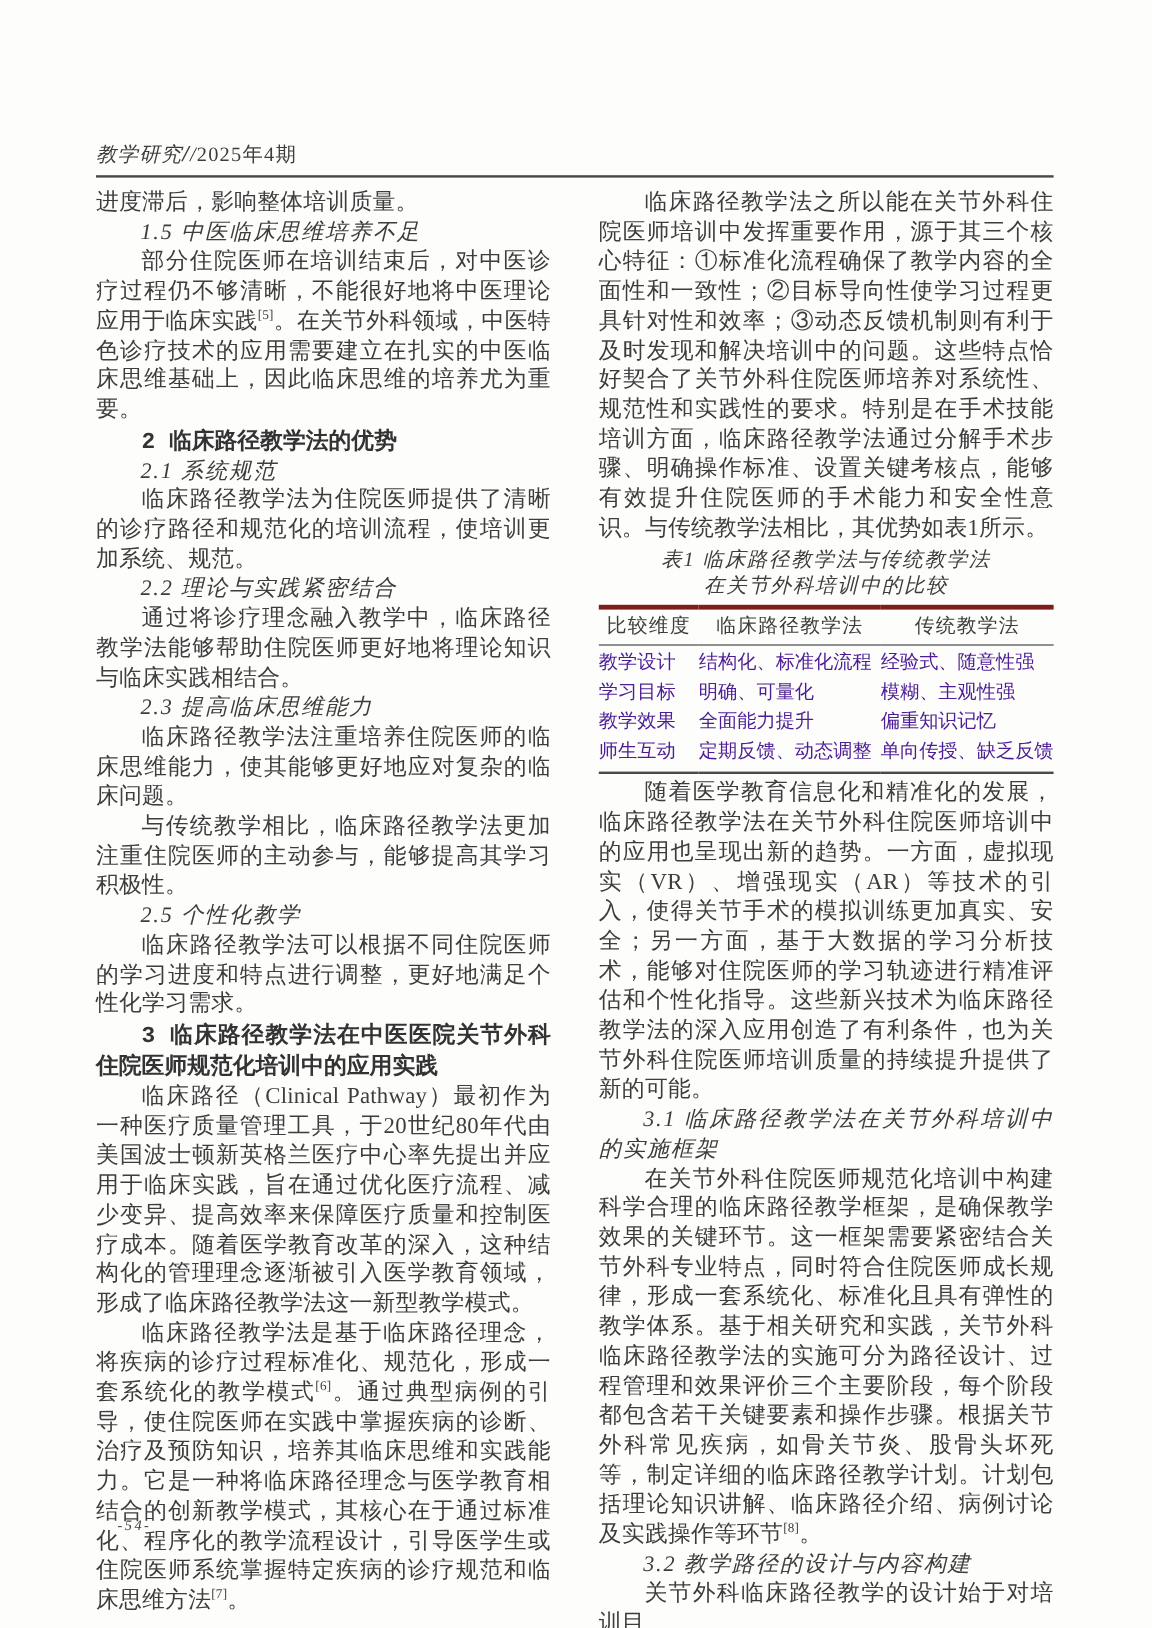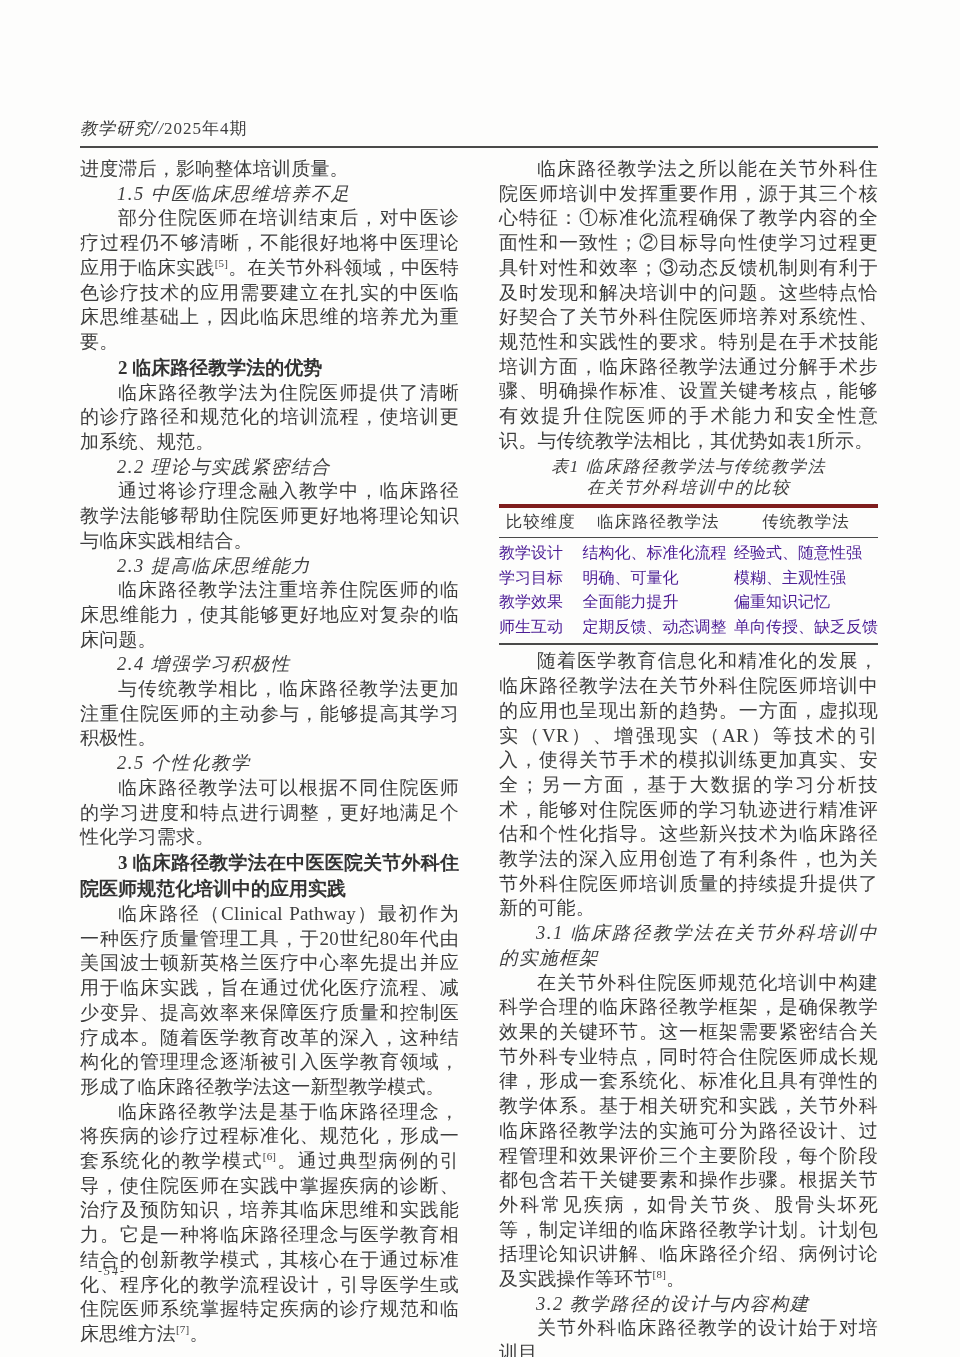--- a/index.html
+++ b/index.html
@@ -41,21 +41,21 @@
 
   .subhead {
     font-size: 18.5px;
     line-height: 24.7px;
     font-style: italic;
     text-indent: 2em;
     letter-spacing: 1.5px;
     text-align: justify;
   }
   .head {
-    font-family: Liberation Serif, serif;
+    font-family: Liberation Mono, monospace;
     font-weight: bold;
     font-size: 19px;
     line-height: 26px;
     text-indent: 2em;
     text-align: justify;
     color: #333333;
   }
 
   
   .tablewrap { margin-top: 3px; }
@@ -113,26 +113,26 @@
 
     <div class="runhead"><span class="journal">教学研究</span><span class="sep-bold">/</span><span class="sep-thin">/</span><span class="issue">2025年4期</span></div>
 
     <div class="cols">
 
       <div class="col">
         <p class="body noindent">进度滞后，影响整体培训质量。</p>
         <p class="subhead">1.5 中医临床思维培养不足</p>
         <p class="body"><span>部分住院医师在培训结束后，对中医诊疗过程仍不够清晰，不能很好地将中医理论应用于临床实践</span><sup>[5]</sup><span>。在关节外科领域，中医特色诊疗技术的应用需要建立在扎实的中医临床思维基础上，因此临床思维的培养尤为重要。</span></p>
         <p class="head">2 临床路径教学法的优势</p>
+        <p class="subhead">2.1 系统规范</p>
         <p class="body">临床路径教学法为住院医师提供了清晰的诊疗路径和规范化的培训流程，使培训更加系统、规范。</p>
         <p class="subhead">2.2 理论与实践紧密结合</p>
         <p class="body">通过将诊疗理念融入教学中，临床路径教学法能够帮助住院医师更好地将理论知识与临床实践相结合。</p>
         <p class="subhead">2.3 提高临床思维能力</p>
         <p class="body">临床路径教学法注重培养住院医师的临床思维能力，使其能够更好地应对复杂的临床问题。</p>
-        <p class="subhead">2.4 增强学习积极性</p>
         <p class="body">与传统教学相比，临床路径教学法更加注重住院医师的主动参与，能够提高其学习积极性。</p>
         <p class="subhead">2.5 个性化教学</p>
         <p class="body">临床路径教学法可以根据不同住院医师的学习进度和特点进行调整，更好地满足个性化学习需求。</p>
         <p class="head">3 临床路径教学法在中医医院关节外科住院医师规范化培训中的应用实践</p>
         <p class="body">临床路径（Clinical Pathway）最初作为一种医疗质量管理工具，于20世纪80年代由美国波士顿新英格兰医疗中心率先提出并应用于临床实践，旨在通过优化医疗流程、减少变异、提高效率来保障医疗质量和控制医疗成本。随着医学教育改革的深入，这种结构化的管理理念逐渐被引入医学教育领域，形成了临床路径教学法这一新型教学模式。</p>
         <p class="body"><span>临床路径教学法是基于临床路径理念，将疾病的诊疗过程标准化、规范化，形成一套系统化的教学模式</span><sup>[6]</sup><span>。通过典型病例的引导，使住院医师在实践中掌握疾病的诊断、治疗及预防知识，培养其临床思维和实践能力。它是一种将临床路径理念与医学教育相结合的创新教学模式，其核心在于通过标准化、程序化的教学流程设计，引导医学生或住院医师系统掌握特定疾病的诊疗规范和临床思维方法</span><sup>[7]</sup><span>。</span></p>
       </div>
 
       <div class="col">
         <p class="body">临床路径教学法之所以能在关节外科住院医师培训中发挥重要作用，源于其三个核心特征：①标准化流程确保了教学内容的全面性和一致性；②目标导向性使学习过程更具针对性和效率；③动态反馈机制则有利于及时发现和解决培训中的问题。这些特点恰好契合了关节外科住院医师培养对系统性、规范性和实践性的要求。特别是在手术技能培训方面，临床路径教学法通过分解手术步骤、明确操作标准、设置关键考核点，能够有效提升住院医师的手术能力和安全性意识。与传统教学法相比，其优势如表1所示。</p>

